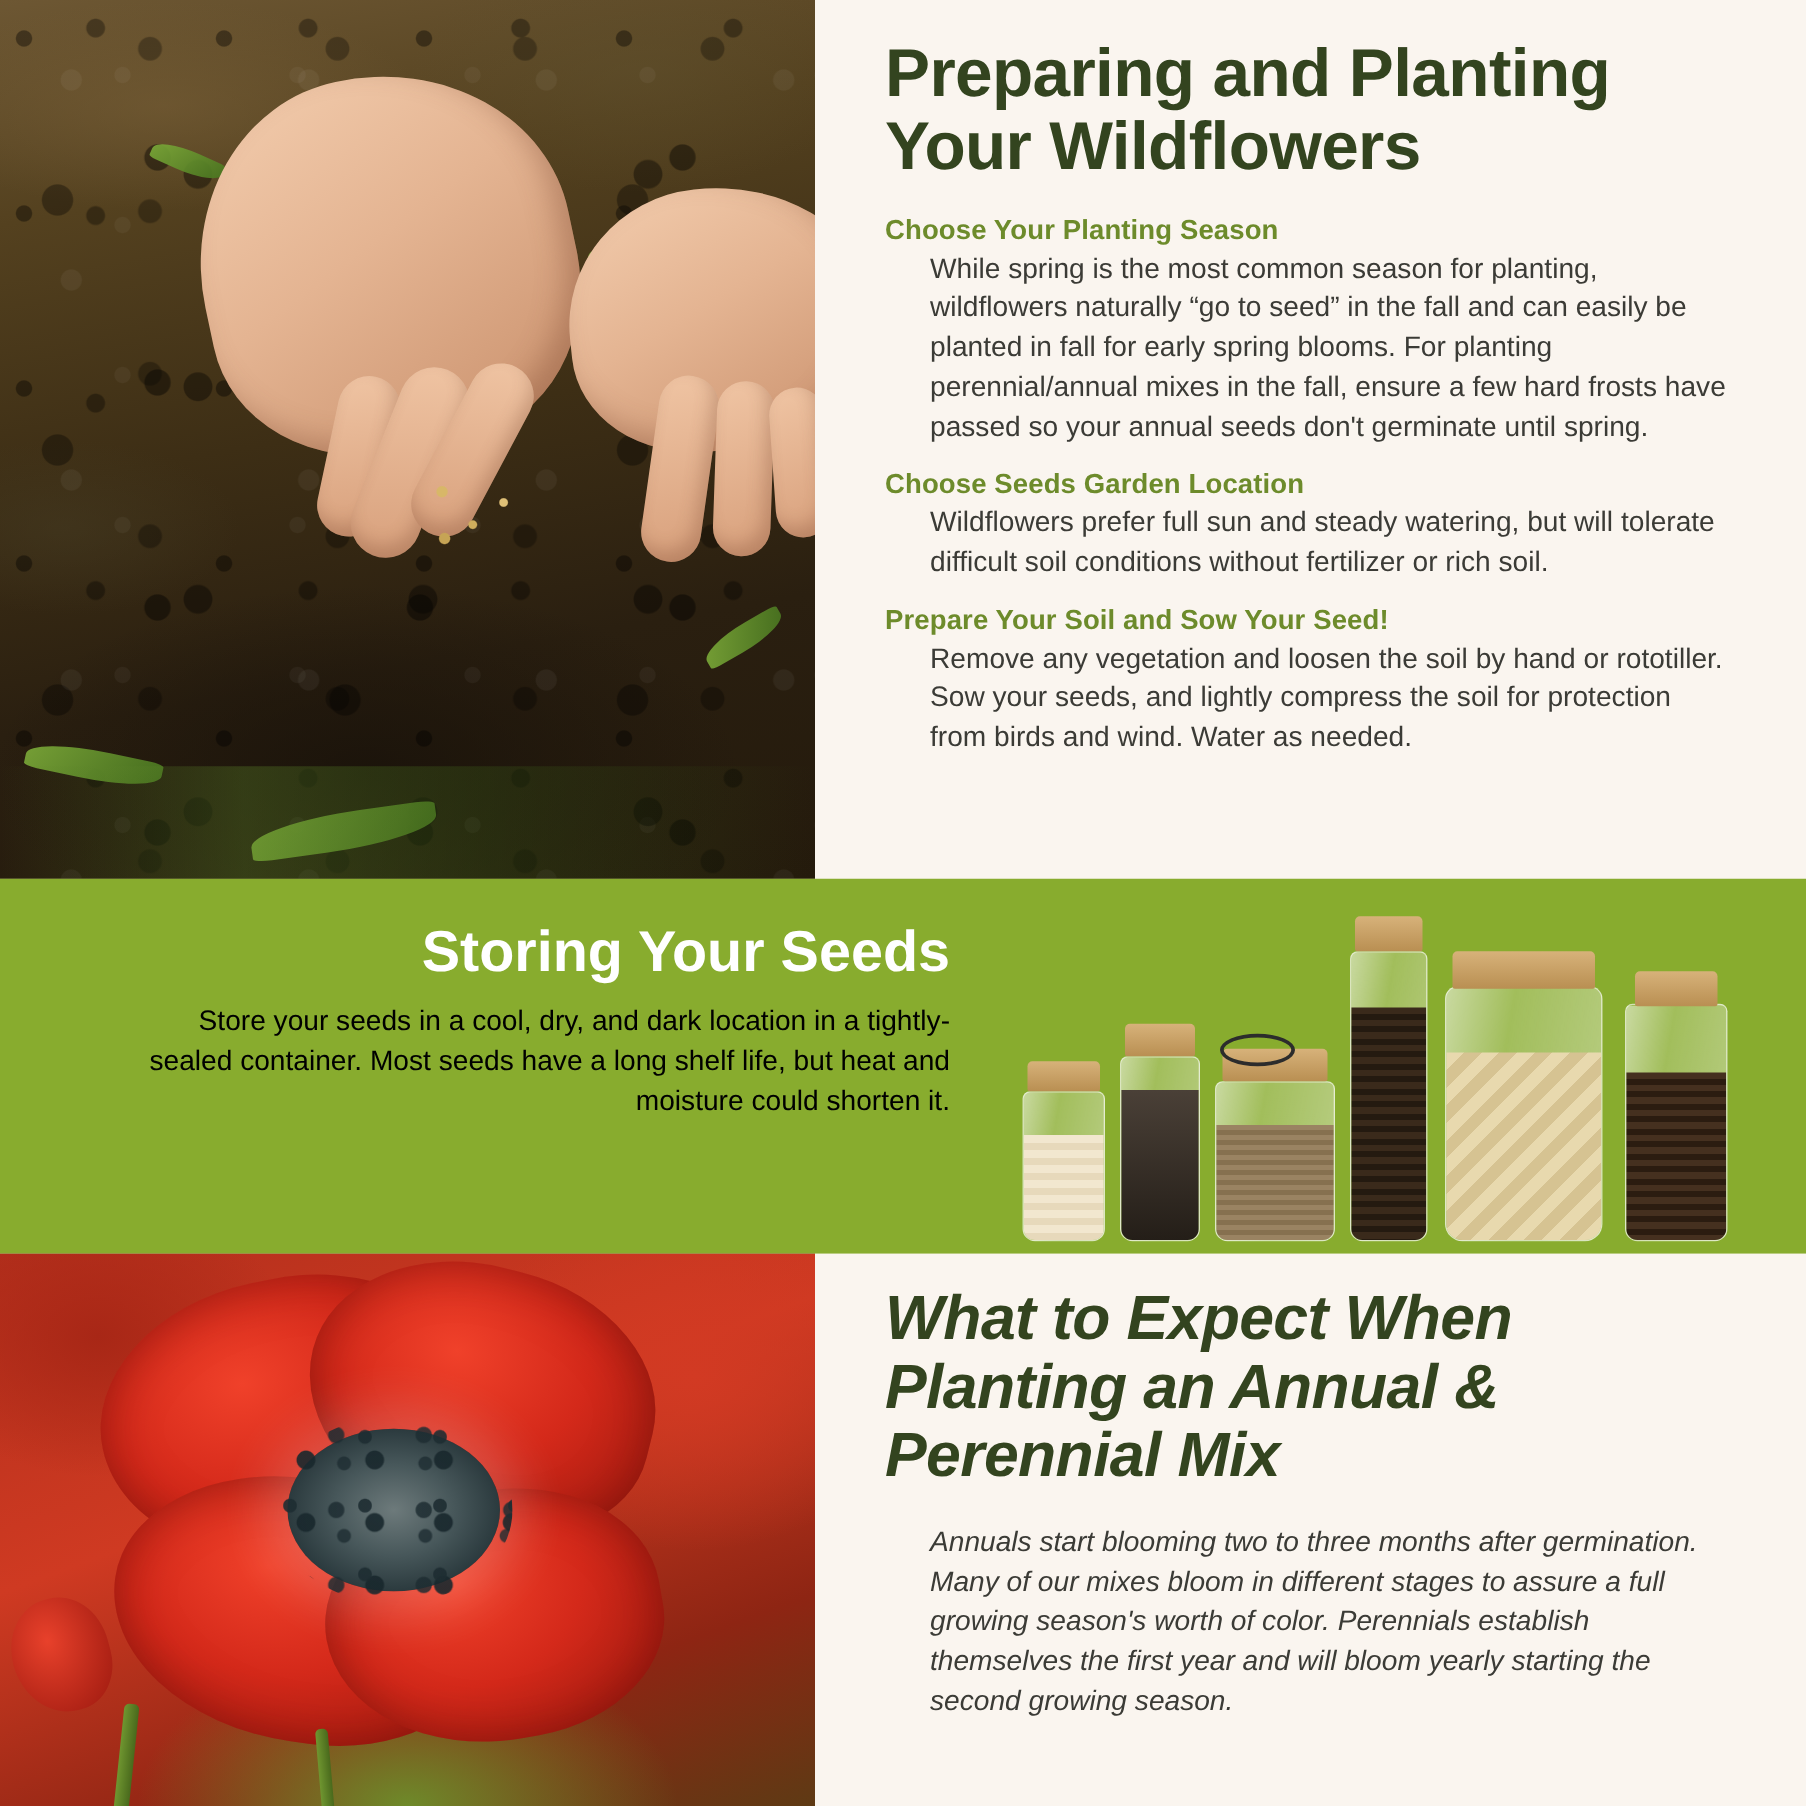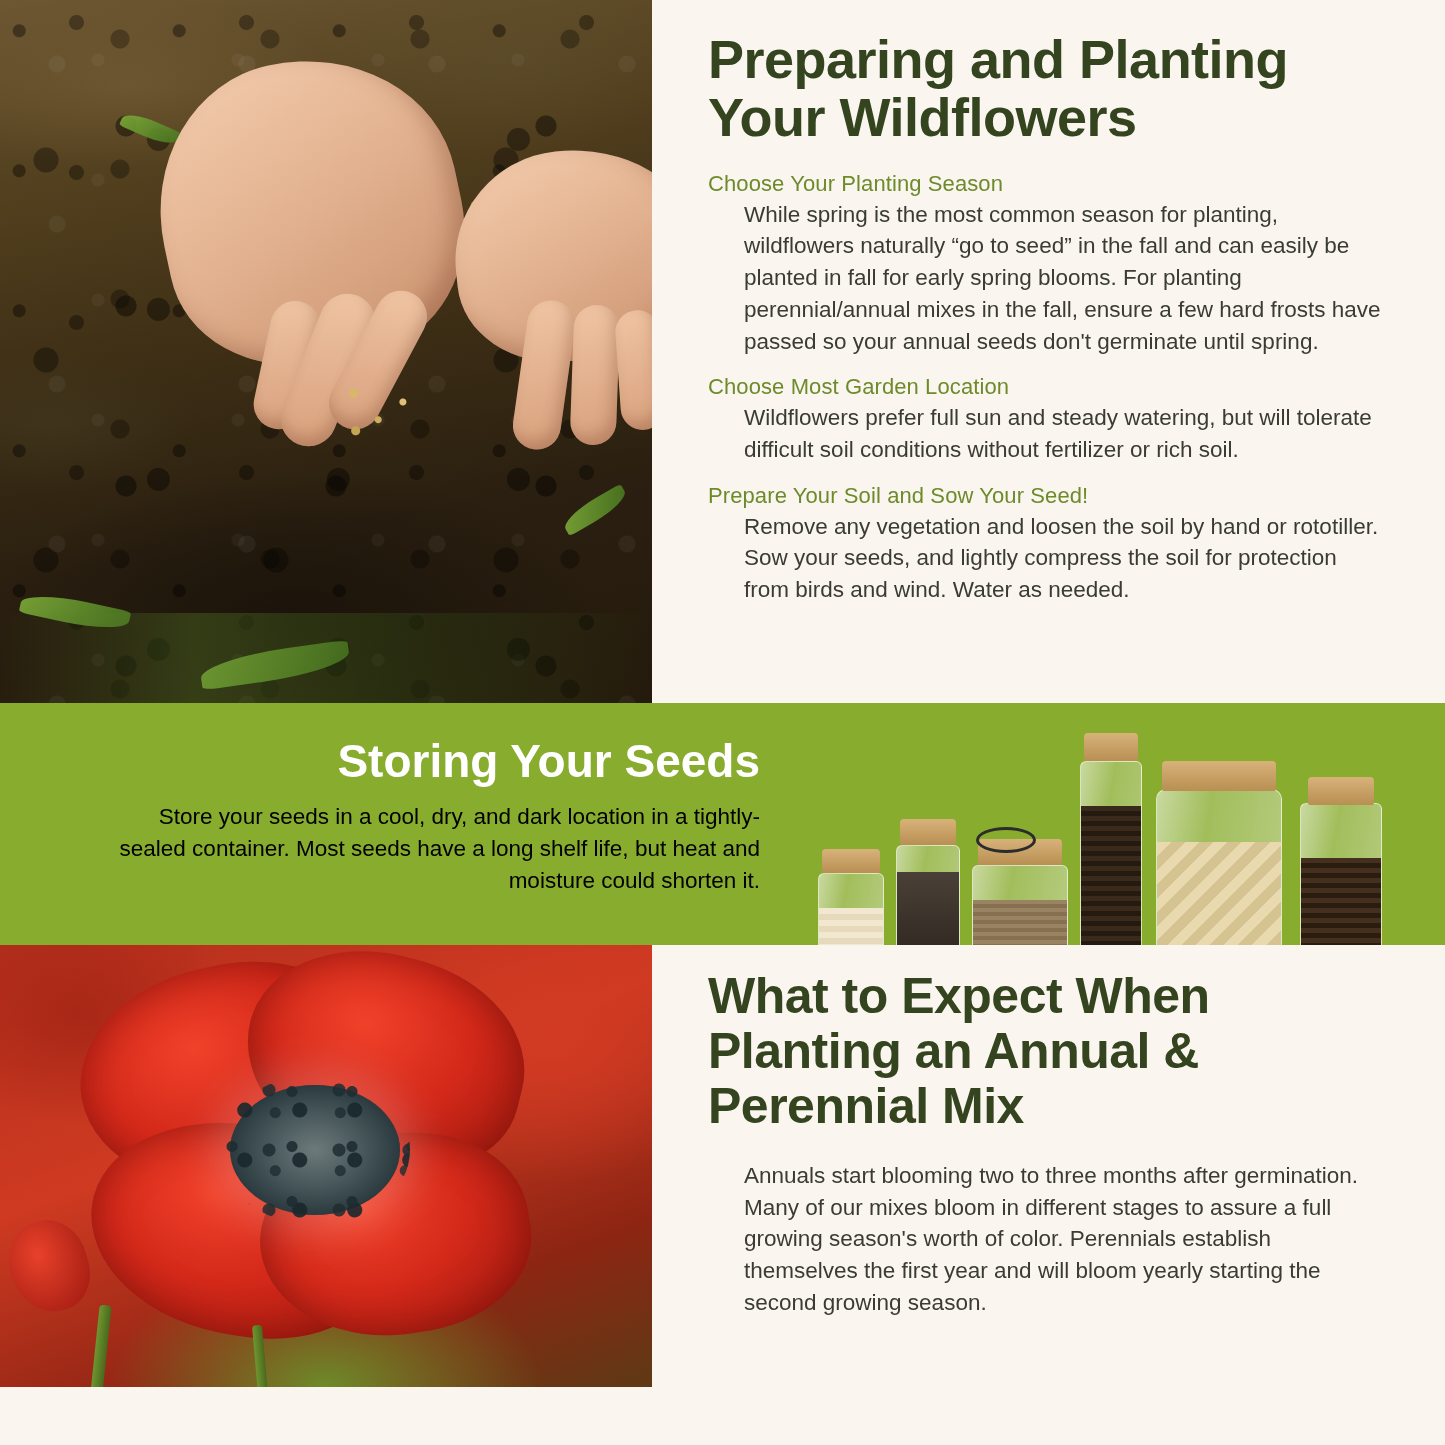--- a/index.html
+++ b/index.html
@@ -116,21 +116,21 @@
   h1.title {
     font-size: 54px;
     line-height: 1.08;
     font-weight: bold;
     color: #33441f;
     letter-spacing: -0.5px;
     margin-bottom: 24px;
   }
   h3.sub {
     font-size: 22px;
-    font-weight: normal;
+    font-weight: bold;
     color: #6d8b2b;
     margin-bottom: 2px;
     letter-spacing: 0.1px;
   }
   p.body {
     font-size: 22.5px;
     line-height: 1.41;
     color: #3b3b36;
     margin-bottom: 17px;
     margin-left: 36px;
@@ -203,23 +203,24 @@
   .j5 { left: 356px; width: 126px; height: 204px; border-radius: 10px 10px 14px 14px; }
   .j5 .fill { height: 150px; background: repeating-linear-gradient(135deg,#e8d9ae 0 10px,#d6c392 10px 20px); }
   .c5 { left: 362px; bottom: 212px; width: 114px; height: 30px; }
   
   .j6 { left: 500px; width: 82px; height: 190px; }
   .j6 .fill { height: 134px; background: repeating-linear-gradient(180deg,#45301f 0 5px,#2b1c10 5px 10px); }
   .c6 { left: 508px; bottom: 198px; width: 66px; height: 28px; }
 
   
   .row3 {
-    position: absolute; left: 0; top: 945px;
+    position: absolute; left: 0; top: 1003px;
     width: 1445px; height: 442px;
     display: flex;
+    font-style: italic;
   }
   .photo-poppy {
     position: relative;
     width: 652px; height: 442px;
     overflow: hidden;
     background: #8d1b10;
   }
   .poppy-bg {
     position: absolute; inset: 0;
     background:
@@ -316,21 +317,21 @@
       <div class="seeds"></div>
       <div class="grass"></div>
     </div>
 
     <div class="text-col-1">
       <h1 class="title">Preparing and Planting Your Wildflowers</h1>
 
       <h3 class="sub">Choose Your Planting Season</h3>
       <p class="body">While spring is the most common season for planting, wildflowers naturally “go to seed” in the fall and can easily be planted in fall for early spring blooms. For planting perennial/annual mixes in the fall, ensure a few hard frosts have passed so your annual seeds don't germinate until spring.</p>
 
-      <h3 class="sub">Choose Most Garden Location</h3>
+      <h3 class="sub">Choose Seeds Garden Location</h3>
       <p class="body">Wildflowers prefer full sun and steady watering, but will tolerate difficult soil conditions without fertilizer or rich soil.</p>
 
       <h3 class="sub">Prepare Your Soil and Sow Your Seed!</h3>
       <p class="body">Remove any vegetation and loosen the soil by hand or rototiller. Sow your seeds, and lightly compress the soil for protection from birds and wind. Water as needed.</p>
     </div>
   </div>
 
   <div class="row2">
     <div class="band-text">
       <h2 class="band-title">Storing Your Seeds</h2>

